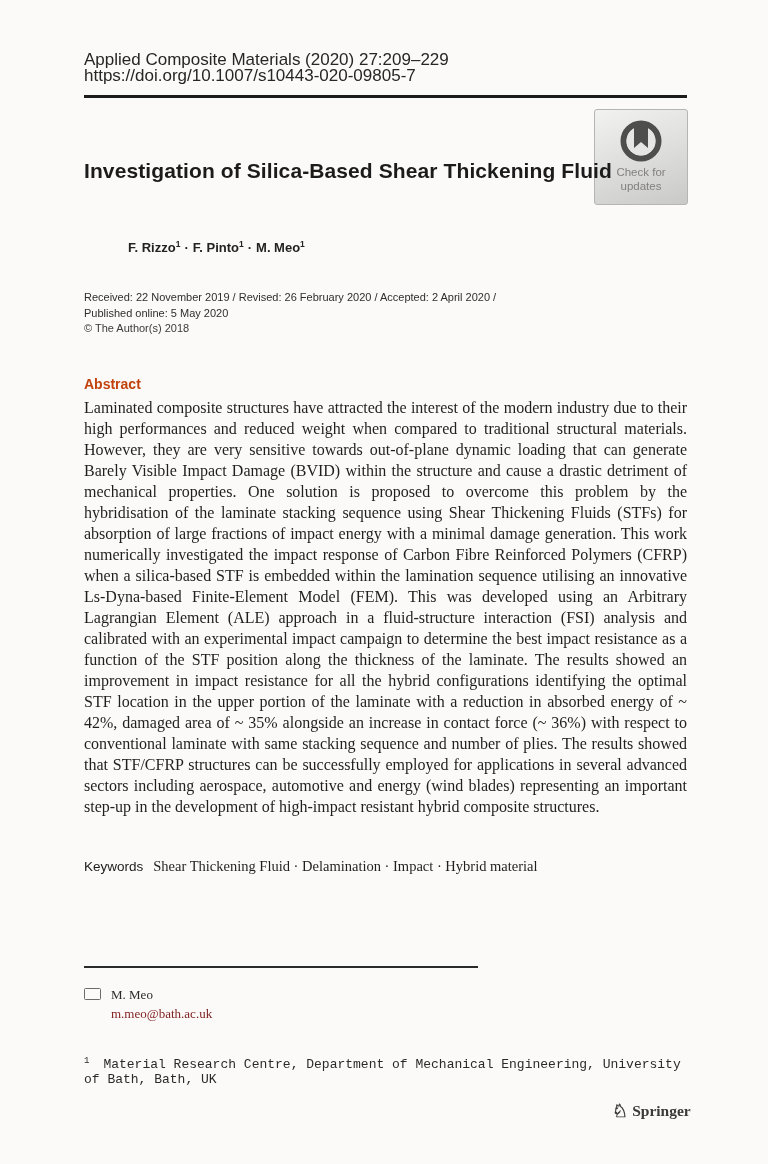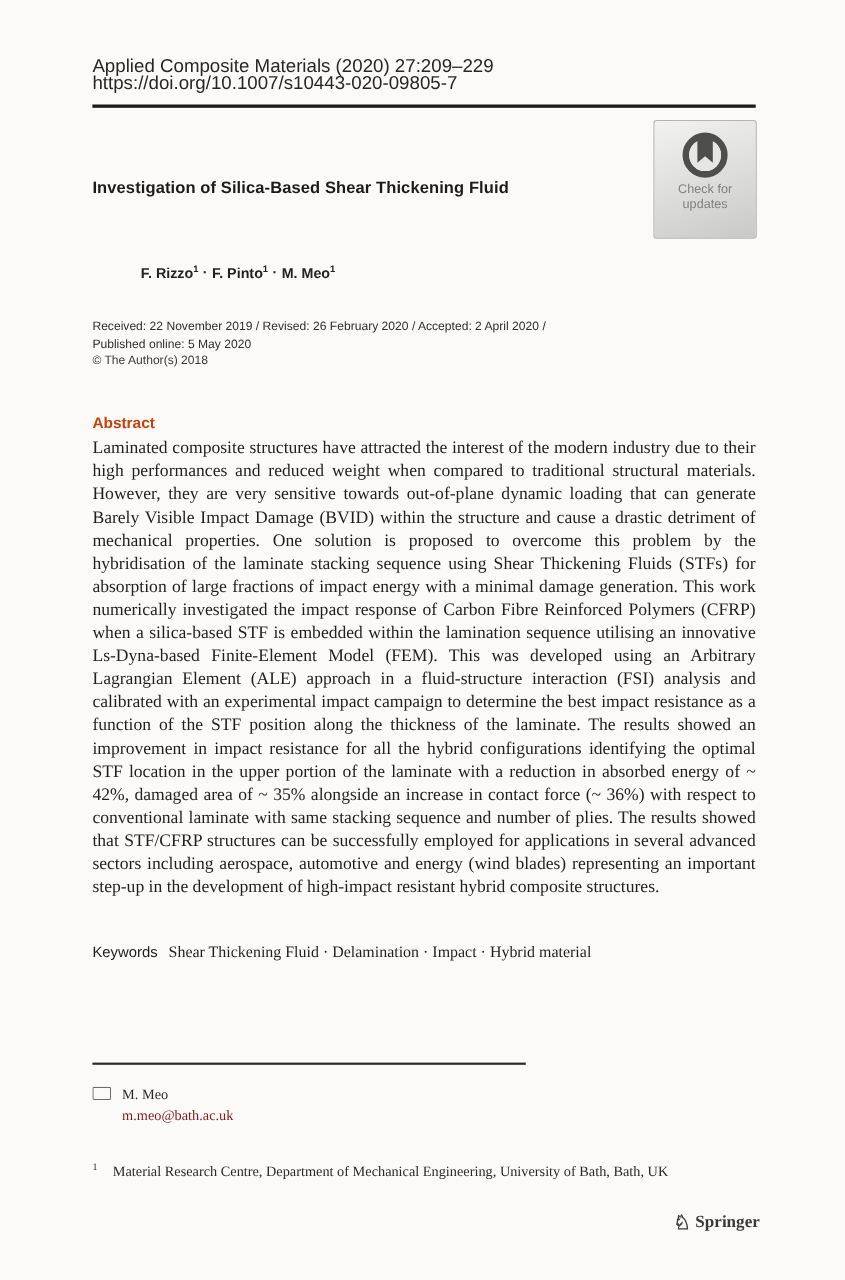--- a/index.html
+++ b/index.html
@@ -22,39 +22,39 @@
   }
   .journal-head .doi { color: #262626; text-decoration: none; }
   .head-rule {
     position: absolute; left: 84px; top: 95px;
     width: 603px; height: 3px; background: #1c1c1c;
   }
 
   
   .crossmark {
     position: absolute; left: 594px; top: 109px;
-    width: 94px; height: 108px;
+    width: 94px; height: 96px;
     background: linear-gradient(160deg, #f2f2f1 0%, #dcdcda 55%, #c9c9c7 100%);
     border: 1px solid #b5b5b3;
     border-radius: 3px;
     display: flex; flex-direction: column; align-items: center;
     cursor: pointer;
   }
   .cm-icon { margin-top: 7px; width: 46px; height: 46px; }
   .cm-text {
     margin-top: 3px; text-align: center;
     font-family: "Liberation Sans", sans-serif;
     font-size: 11.5px; line-height: 13.5px; color: #82817f;
   }
 
   
   .title {
     position: absolute; left: 84px; top: 158px;
     font-family: "Liberation Sans", sans-serif;
-    font-weight: 700; font-size: 15px; line-height: 26px;
+    font-weight: 700; font-size: 21px; line-height: 26px;
     color: #1b1b1b; letter-spacing: 0.1px;
   }
   .authors {
     position: absolute; left: 84px; top: 239px;
     font-family: "Liberation Sans", sans-serif;
     font-weight: 700; font-size: 13px; color: #222; padding-left: 44px;
   }
   .authors sup { font-size: 8.5px; font-weight: 700; }
   .authors .sep { font-weight: 700; padding: 0 4px; }
 
@@ -100,21 +100,21 @@
     display: flex; gap: 10px;
     font-family: "Liberation Serif", serif;
     font-size: 13px; line-height: 19px; color: #2a2a2a;
   }
   .env-icon { width: 17px; height: 12px; margin-top: 3px; flex: none; }
   .correspondence .email { color: #7f1d1d; text-decoration: none; }
 
   .footnote {
     position: absolute; left: 84px; top: 1056px;
     width: 610px;
-    font-family: Liberation Serif, serif;
+    font-family: Liberation Mono, monospace;
     font-size: 13px; color: #2a2a2a;
   }
   .footnote sup { font-size: 9px; margin-right: 14px; }
 
   .springer {
     position: absolute; left: 612px; top: 1102px;
     display: flex; align-items: center; gap: 4px;
     font-family: "Liberation Serif", serif;
     font-size: 15.5px; font-weight: 600; color: #3a3a3a;
   }

